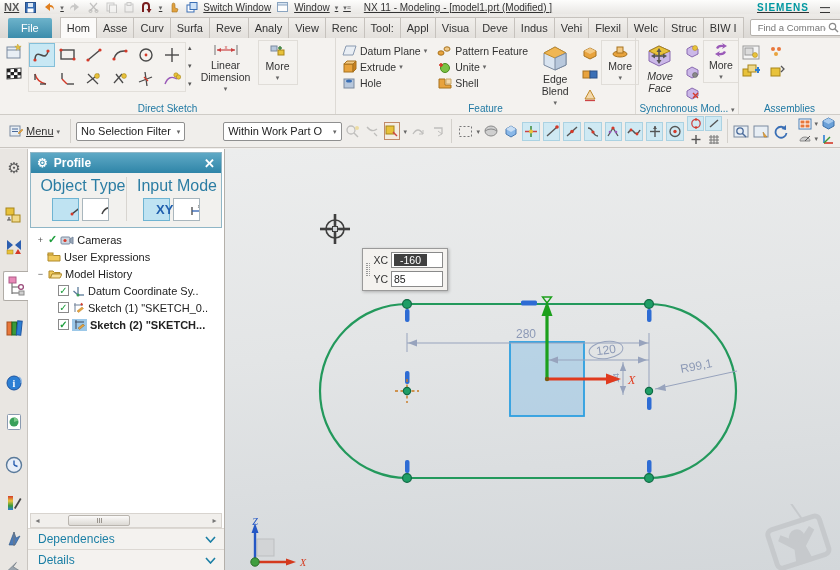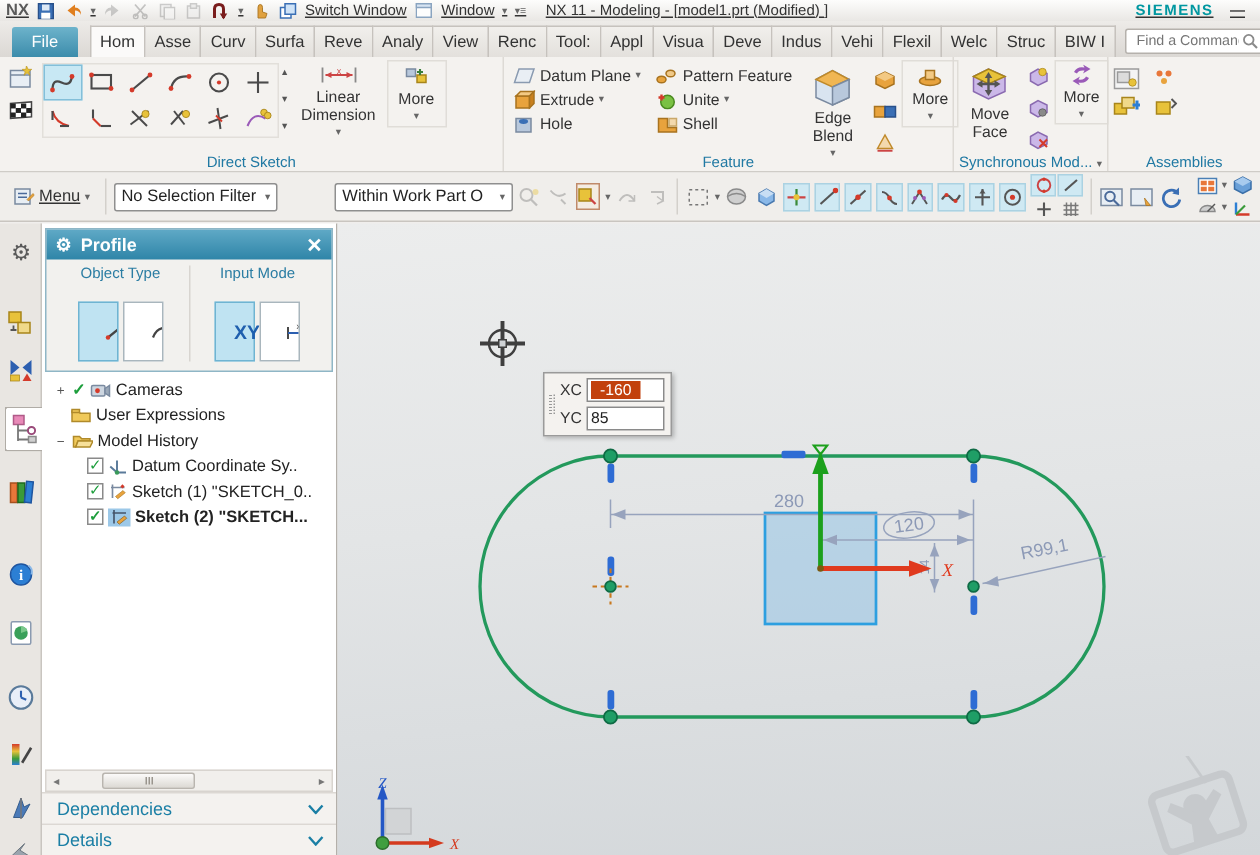--- a/index.html
+++ b/index.html
@@ -59,23 +59,23 @@
   .resicon.sel{background:#fff;border:1px solid #b0aca6;border-right:none;width:25px;border-radius:2px 0 0 2px;}
   .sidepanel{width:197px;background:#fff;border-right:1px solid #b4b0aa;display:flex;flex-direction:column;position:relative;}
 
   
   .dlg{margin:3px 2px 0;border:1px solid #8fb6c6;background:#f2f1ee;}
   .dlg-head{height:20px;background:linear-gradient(#5fa9c6,#2f85a8);display:flex;align-items:center;color:#fff;font-weight:bold;font-size:12px;padding:0 6px;gap:6px;}
   .dlg-close{margin-left:auto;font-size:13px;font-weight:bold;}
   .dlg-body{display:flex;padding:4px 4px 6px;}
   .dlg-sec{flex:1;text-align:center;}
   .dlg-sec+.dlg-sec{border-left:1px solid #d8d5d0;}
-  .dlg-lab{color:#2b7da3;font-size:10px;margin-bottom:13px;}
+  .dlg-lab{color:#2b7da3;font-size:16px;margin-bottom:3px;text-align:right;}
   .optrow{display:flex;justify-content:center;gap:3px;}
-  .optbtn{width:27px;height:40px;background:#fff;border:1px solid #a9b6bd;display:flex;align-items:center;justify-content:center;padding-left:16px;}
+  .optbtn{width:27px;height:23px;background:#fff;border:1px solid #a9b6bd;display:flex;align-items:center;justify-content:center;padding-left:16px;}
   .optbtn.sel{background:#bfe3f2;border-color:#6fb4d2;}
   .xy{font-weight:bold;color:#1f5fae;font-size:13px;}
 
   
   .tree{flex:1;padding-top:3px;overflow:hidden;position:relative;}
   .trow{display:flex;align-items:center;height:17px;gap:3px;white-space:nowrap;font-size:11px;color:#222;}
   .trow .exp{width:9px;text-align:center;color:#555;font-size:9px;}
   .trow.bold{font-weight:bold;}
   .chk{width:11px;height:11px;border:1px solid #8a8a8a;background:#fff;display:flex;align-items:center;justify-content:center;color:#1d9e3c;font-size:10px;line-height:1;}
   
@@ -87,21 +87,21 @@
 
   
   .canvas{flex:1;position:relative;background:linear-gradient(175deg,#eceded 0%,#e3e5e6 45%,#d3d7da 100%);overflow:hidden;}
   .coordpanel{position:absolute;left:137px;top:99px;width:86px;background:#f4f2ef;border:1px solid #9a9a9a;box-shadow:1px 1px 3px rgba(0,0,0,.25);display:flex;padding:3px 4px 3px 2px;}
   .dragdots{width:7px;display:flex;flex-direction:column;justify-content:center;gap:1px;padding-left:1px;}
   .dragdots i{display:block;width:4px;height:1px;border-top:1px dotted #999;}
   .coordrows{flex:1;display:flex;flex-direction:column;gap:3px;}
   .crow{display:flex;align-items:center;gap:3px;}
   .clabel{width:16px;font-size:10.5px;color:#333;text-align:right;}
   .cinput{flex:1;height:16px;background:#fff;border:1px solid #8a8a8a;font-size:10.5px;display:flex;align-items:center;padding:0 2px;color:#222;}
-  .cinput .selval{background:#c2410c;color:#fff;padding:0 6px;}
+  .cinput .selval{background:#404040;color:#fff;padding:0 6px;}
 </style>
 </head>
 <body>
 
 <div class="app">
 
   <div class="titlebar">
     <span class="nxlogo">NX</span>
     <span class="qat">
       <span class="qi">
@@ -425,21 +425,21 @@
             <ellipse cx="9" cy="10" rx="7" ry="3" fill="#e8a33d" stroke="#a8731f"></ellipse>
             <rect x="6" y="3" width="6" height="6" fill="#f3c983" stroke="#a8731f"></rect>
           </svg>
         <span class="cap">More</span>
         <span class="caret">▾</span>
       </div>
       <div class="glabel">Feature</div>
     </div>
 
     <div class="rgroup" style="width:103px;">
-      <div class="bigbtn" style="min-width:42px;padding:2px 1px;">
+      <div class="bigbtn" style="min-width:42px;padding:2px 1px;font-style:italic;">
         <svg width="30" height="26">
             <polygon points="4,9 14,4 25,9 25,19 14,24 4,19" fill="#cbb8e8" stroke="#8a6ab0"></polygon>
             <polygon points="4,9 14,4 25,9 14,14" fill="#e8c23a" stroke="#a8851a"></polygon>
             <g stroke="#555" stroke-width="1.6">
               <line x1="14" y1="8" x2="14" y2="20"></line>
               <line x1="8" y1="14" x2="20" y2="14"></line>
             </g>
             <path d="M14 6 L11.5 10 L16.5 10 Z" fill="#555"></path>
             <path d="M14 22 L11.5 18 L16.5 18 Z" fill="#555"></path>
             <path d="M6 14 L10 11.5 L10 16.5 Z" fill="#555"></path>

